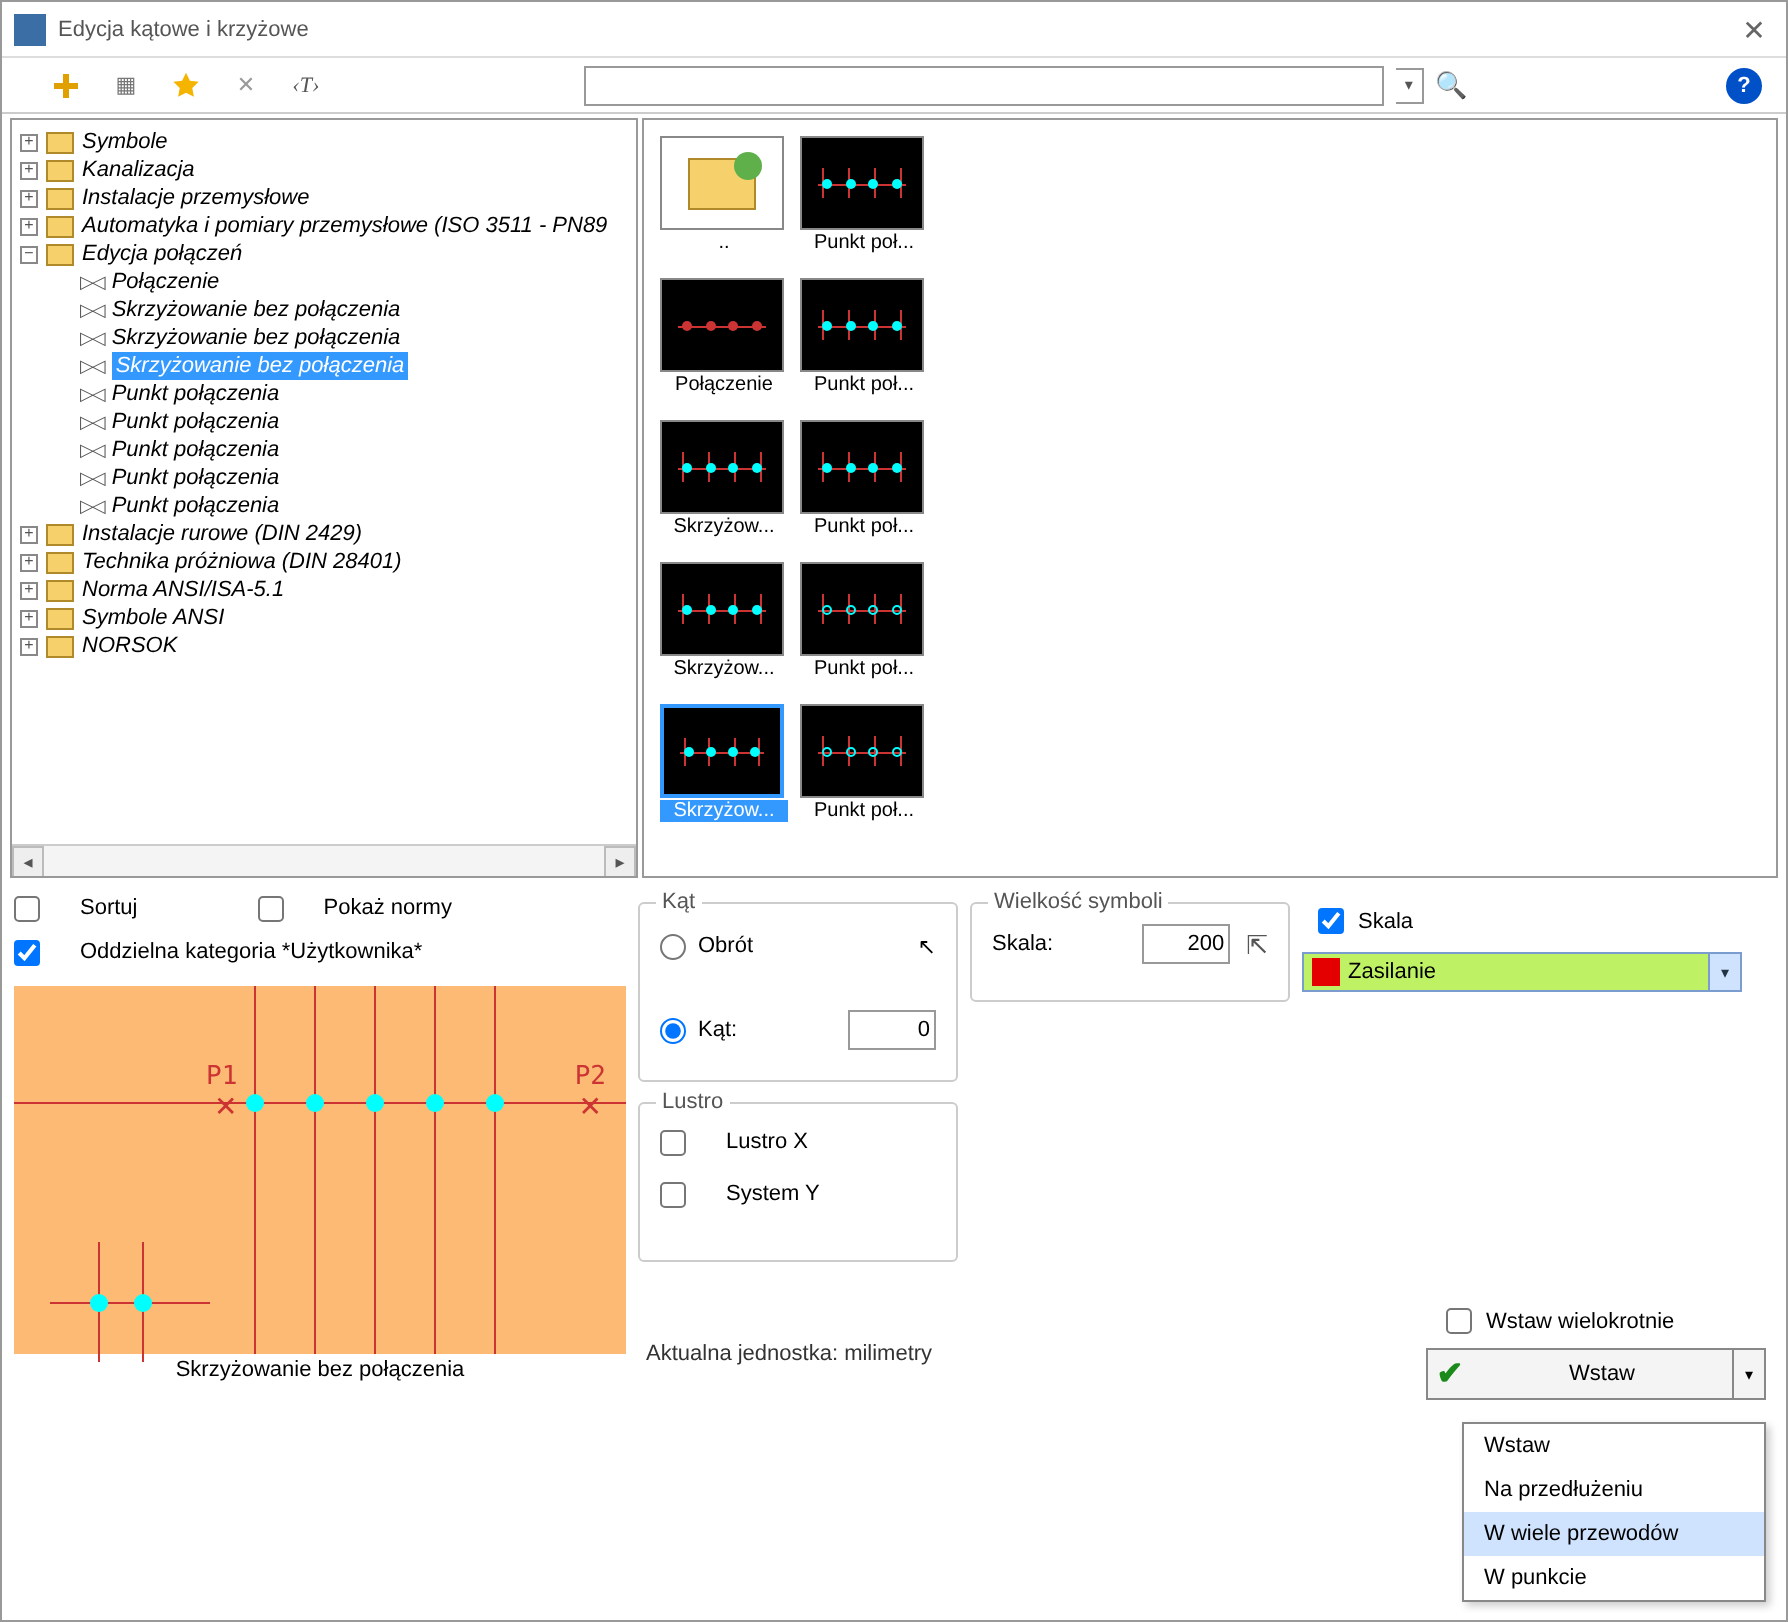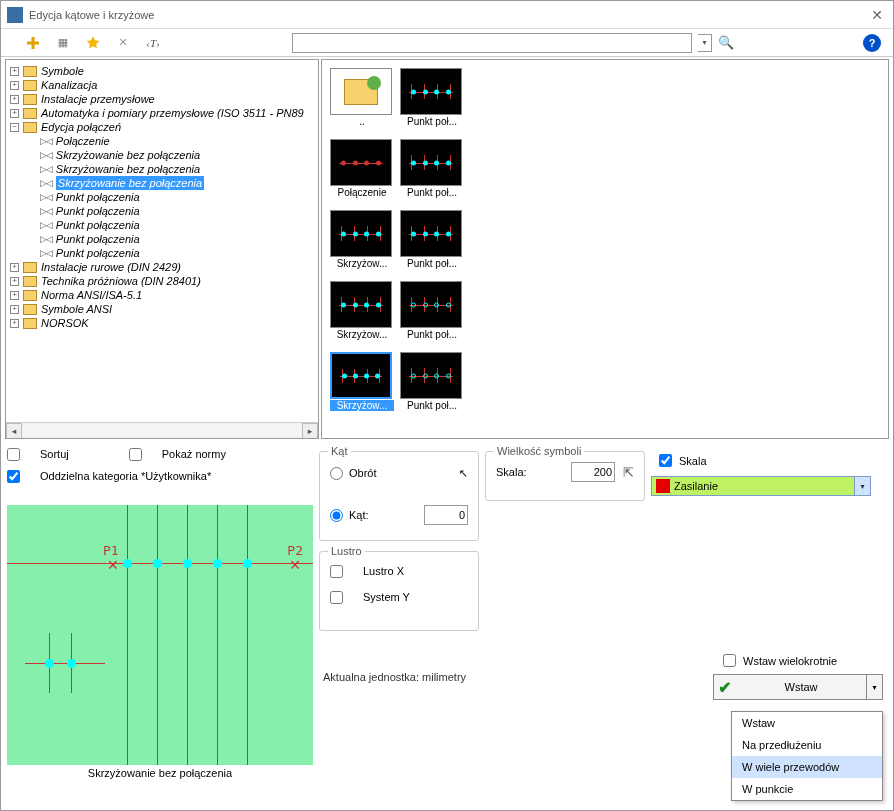--- a/index.html
+++ b/index.html
@@ -43,21 +43,21 @@
   .sym .dots span{width:5px;height:5px;border-radius:50%;background:#0ff;}
   .sym .rdots span{background:#c33;}
   .sym .ticks{position:absolute;left:6px;right:6px;top:30%;height:40%;display:flex;justify-content:space-between;}
   .sym .ticks span{width:1px;background:#c33;}
   .sym .open span{width:5px;height:5px;border-radius:50%;background:transparent;border:1px solid #0ff;}
   
   .lower{display:flex;padding:4px 6px 0 6px;gap:6px;}
   .left-col{width:306px;}
   .chk-row{display:flex;align-items:center;gap:20px;height:18px;}
   .chk-row input{margin:0;}
-  .preview{width:306px;height:260px;background:#86efac;margin-top:20px;position:relative;}
+  .preview{width:306px;height:184px;background:#fdba74;margin-top:8px;position:relative;}
   .preview-label{text-align:center;margin-top:2px;color:#000;}
   .group{border:1px solid #ccc;border-radius:3px;padding:10px 10px 10px 10px;position:relative;margin-top:6px;}
   .group>.legend{position:absolute;top:-7px;left:8px;background:#fff;padding:0 3px;color:#555;}
   .radio-row{display:flex;align-items:center;gap:6px;height:22px;}
   .radio-row input{margin:0;}
   .small-input{width:44px;height:20px;border:1px solid #999;text-align:right;}
   .mid-col{width:160px;}
   .size-col{width:160px;}
   .size-row{display:flex;align-items:center;gap:8px;}
   .right-col{flex:1;}

